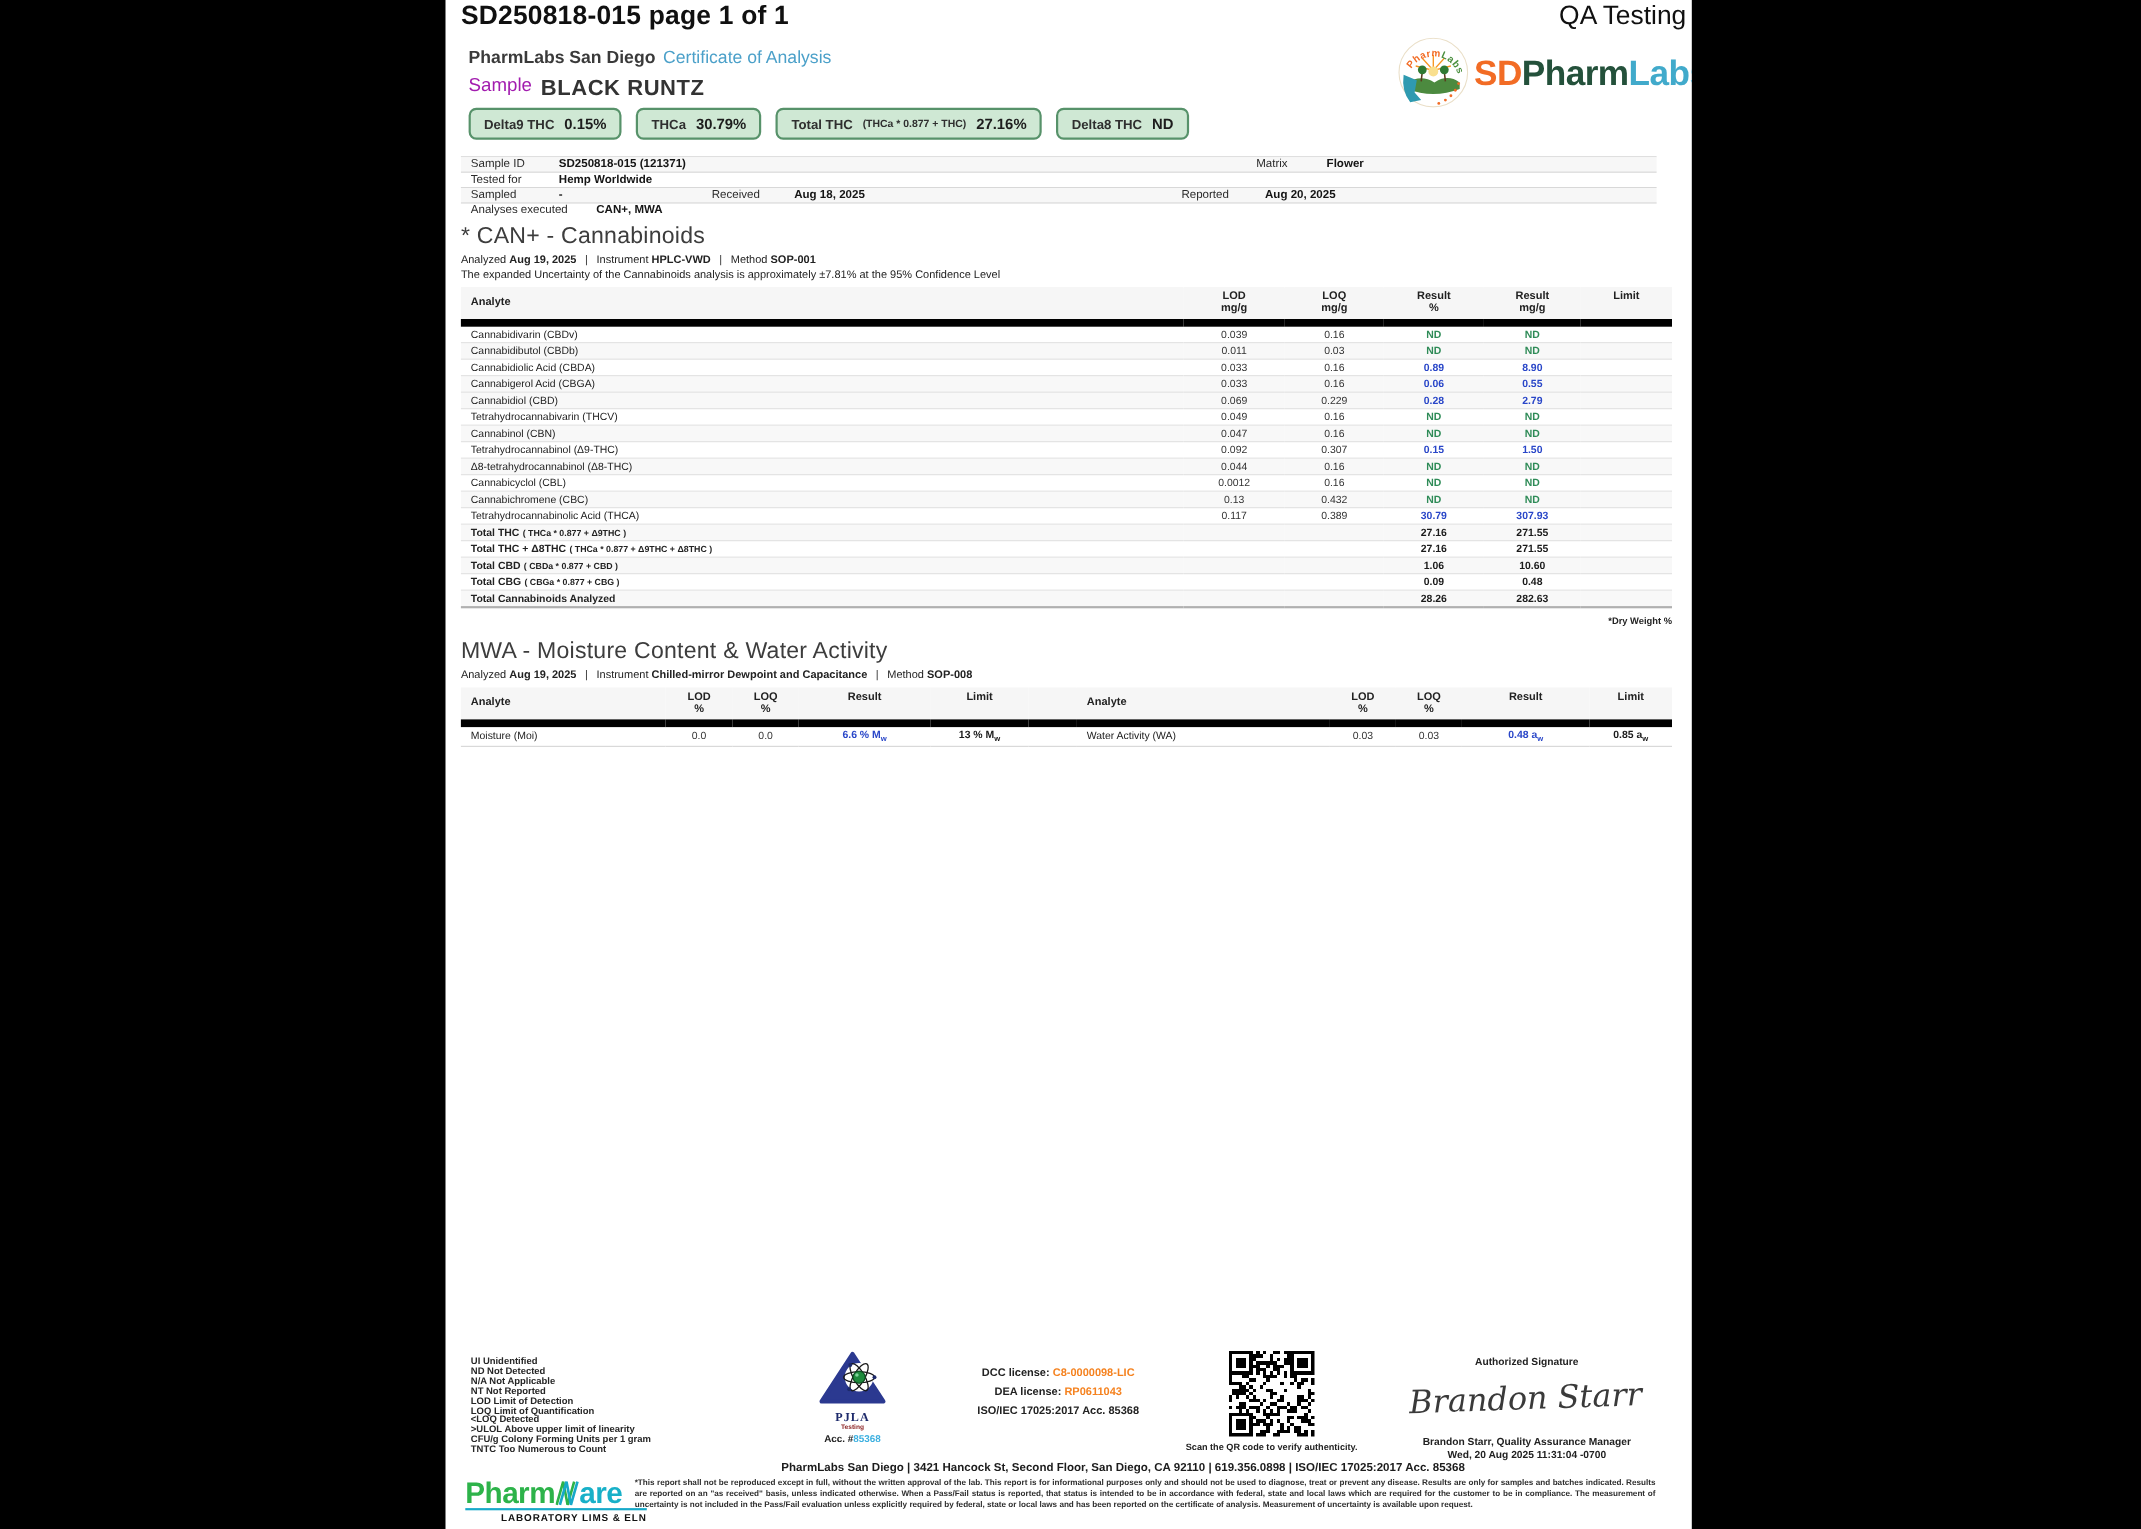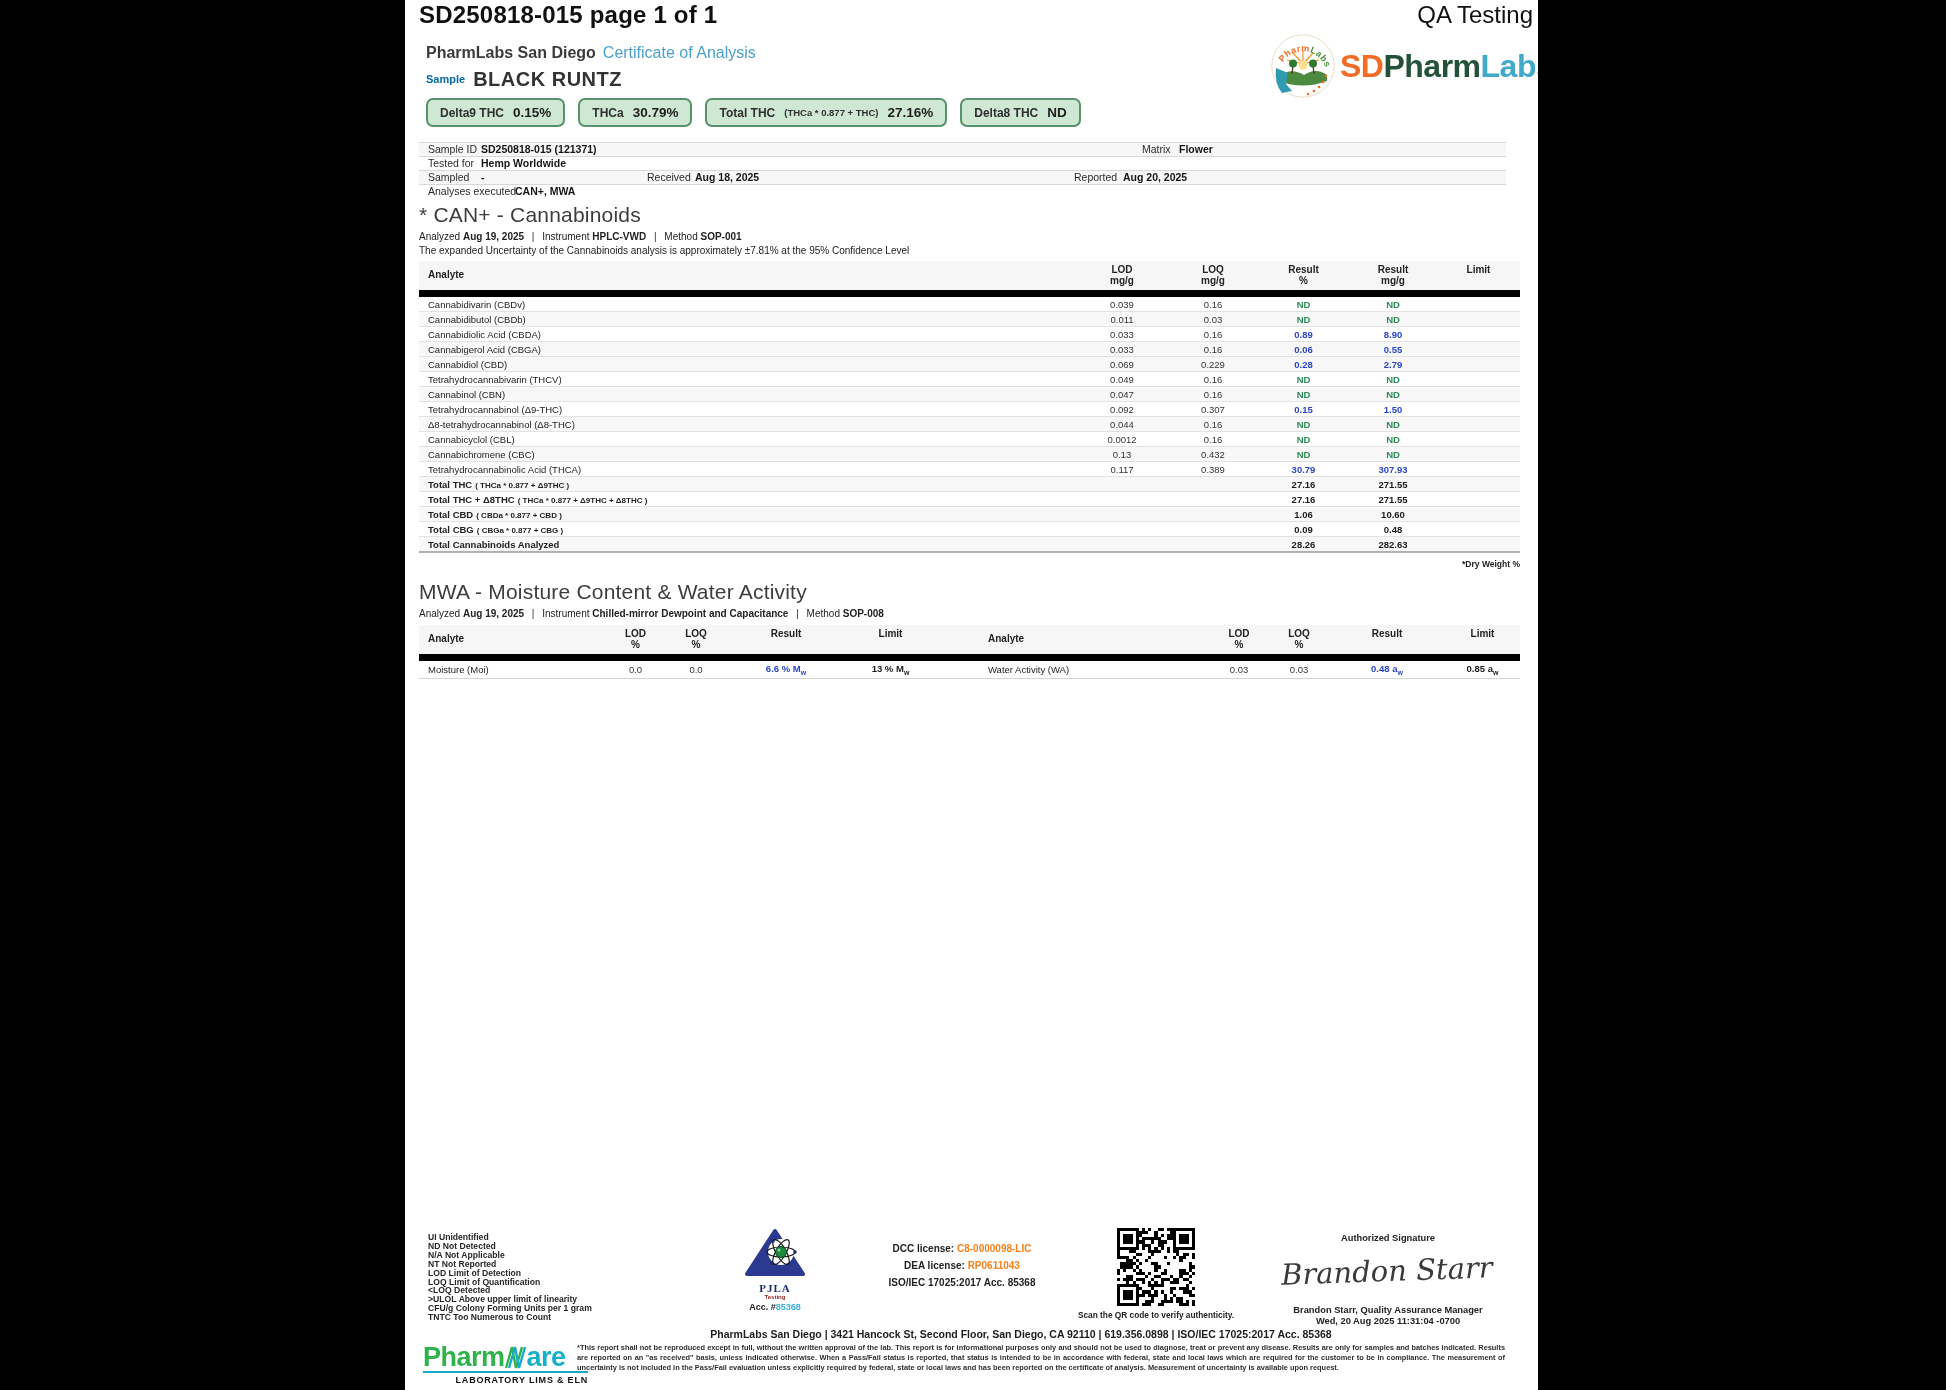--- a/index.html
+++ b/index.html
@@ -8,21 +8,21 @@
        font-family:"Liberation Sans",sans-serif;color:#2b2b2b;}
   .page{position:absolute;left:405px;top:0;width:1133px;height:1390px;background:#fff;overflow:hidden;}
 
   
   .doc-title{position:absolute;left:14px;top:1px;font-size:24px;font-weight:700;color:#101010;letter-spacing:.2px;}
   .qa-label{position:absolute;right:5px;top:1px;font-size:24px;font-weight:400;color:#101010;}
   .lab-row{position:absolute;left:21px;top:44px;font-size:16px;white-space:nowrap;}
   .lab-name{font-weight:700;color:#3a3a3a;}
   .cert-label{color:#4ba0c9;margin-left:7px;}
   .sample-row{position:absolute;left:21px;top:68px;white-space:nowrap;}
-  .sample-label{color:#0369a1;font-size:11px;font-weight:700;margin-right:8px;vertical-align:3px;}
+  .sample-label{color:#a21caf;font-size:17px;font-weight:400;margin-right:8px;vertical-align:3px;}
   .sample-name{font-size:20px;font-weight:700;color:#333;letter-spacing:.5px;}
 
   
   .sdlogo{position:absolute;left:866px;top:34px;display:flex;align-items:center;gap:5px;}
   .sdlogo .word{font-size:32px;font-weight:700;letter-spacing:-.5px;white-space:nowrap;}
   .c-sd{color:#f26c25;}.c-pharm{color:#24513b;}.c-labs{color:#41aacb;}
 
   
   .badges{position:absolute;left:21px;top:98px;display:flex;gap:13px;}
   .badge{display:flex;align-items:center;gap:9px;background:#cfe8d4;border:2px solid #57926a;
@@ -31,21 +31,21 @@
   .b-sub{font-size:9.5px;font-weight:700;color:#2f2f2f;white-space:nowrap;}
   .b-value{font-size:13.5px;font-weight:700;color:#1d1d1d;white-space:nowrap;}
 
   
   .info{position:absolute;left:14px;top:142px;width:1087px;border-top:1px solid #d8d8d8;font-size:10.5px;}
   .info-row{position:relative;height:13px;border-bottom:1px solid #d8d8d8;}
   .info-row:last-child{border-bottom:none;}
   .info-row:nth-child(odd){background:#f7f7f7;}
   .info-row span{position:absolute;top:0;white-space:nowrap;line-height:13px;}
   .il{font-weight:400;color:#2b2b2b;}
-  .iv{font-weight:700;color:#151515;}
+  .iv{font-weight:700;color:#151515;margin-left:27px;}
   .p-sid-l{left:9px}.p-sid-v{left:62px}.p-matrix-l{left:723px}.p-matrix-v{left:760px}
   .p-tested-l{left:9px}.p-tested-v{left:62px}
   .p-sampled-l{left:9px}.p-sampled-v{left:62px}
   .p-received-l{left:228px}.p-received-v{left:276px}
   .p-reported-l{left:655px}.p-reported-v{left:704px}
   .p-analyses-l{left:9px}.p-analyses-v{left:96px}
 
   
   .can{position:absolute;left:14px;top:203px;width:1101px;}
   .mwa{position:absolute;left:14px;top:580px;width:1101px;}

